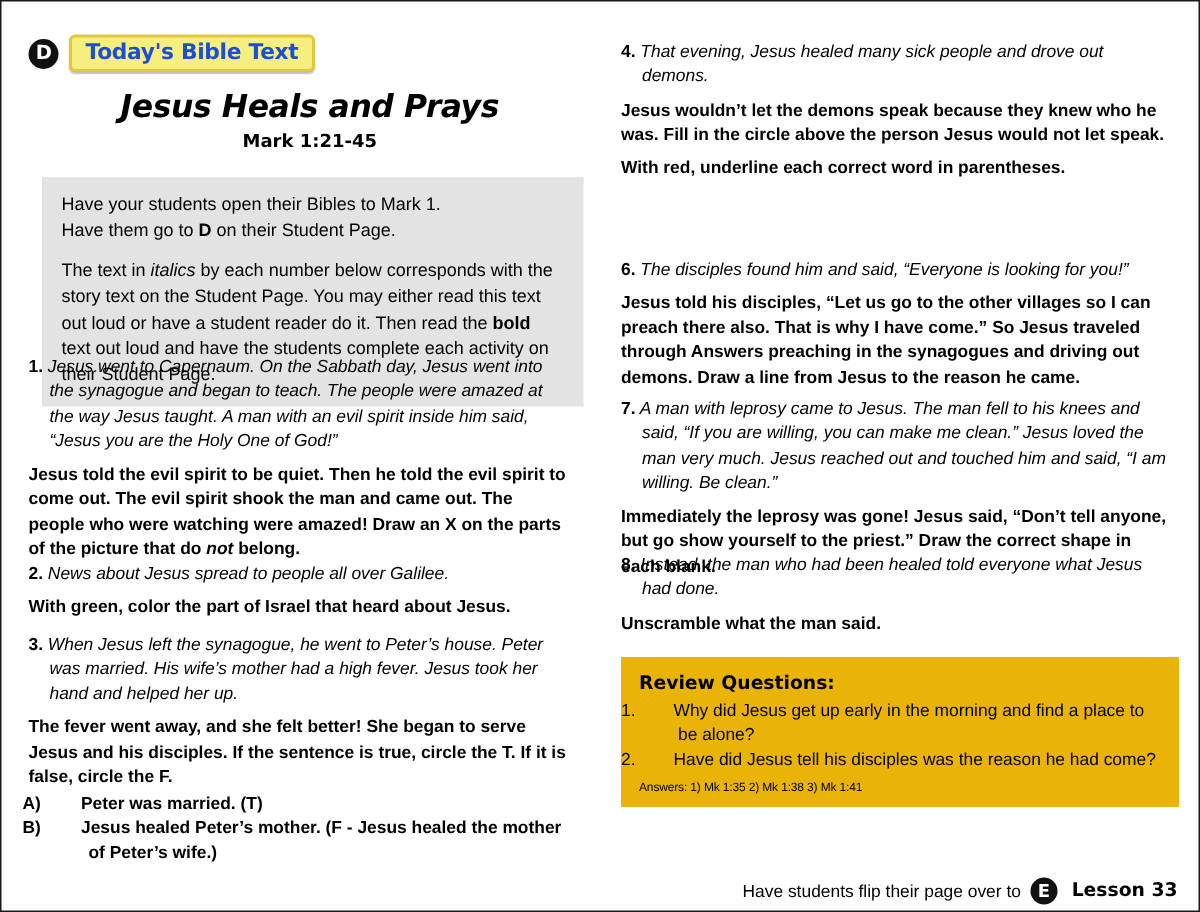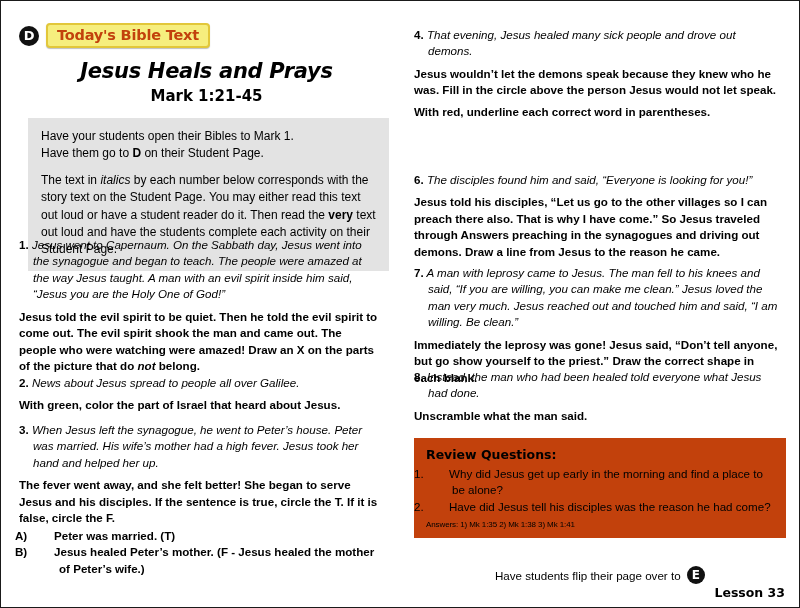--- a/index.html
+++ b/index.html
@@ -47,21 +47,21 @@
     line-height: 20px;
     text-align: center;
     font-family: "DejaVu Sans", sans-serif;
     flex: 0 0 auto;
     letter-spacing: -0.5px;
   }
   .title-pill {
     background: #f6ee7e;
     border: 2px solid #e2c73a;
     border-radius: 4px;
-    color: #c2410c;
+    color: #1d4ed8;
     font-weight: bold;
     font-size: 14.5px;
     padding: 2px 9px 3px 9px;
     font-family: "DejaVu Sans", sans-serif;
     letter-spacing: -0.2px;
     box-shadow: 0 1px 1px rgba(0,0,0,.25);
   }
 
   #lesson-title {
     position: absolute;
@@ -74,21 +74,21 @@
     font-size: 21px;
     letter-spacing: -0.3px;
   }
   #lesson-ref {
     position: absolute;
     left: 0; top: 86px;
     width: 375px;
     text-align: center;
     font-family: "DejaVu Sans", sans-serif;
     font-weight: bold;
-    font-size: 15px;
+    font-size: 12px;
   }
 
   
   #instruction-box {
     position: absolute;
     left: 9px; top: 117px;
     width: 361px;
     background: #e3e3e3;
     padding: 10px 13px 12px 13px;
     font-size: 12px;
@@ -142,21 +142,21 @@
   #item-5 { position: absolute; left: 0;  top: 97px;  width: 366px; }
   #item-6 { position: absolute; left: 0;  top: 171px; width: 366px; }
   #item-7 { position: absolute; left: 0;  top: 264px; width: 366px; }
   #item-8 { position: absolute; left: 0;  top: 368px; width: 366px; }
 
   
   #review-box {
     position: absolute;
     left: 0; top: 437px;
     width: 372px;
-    background: #c2410c;
+    background: #eab308;
     padding: 9px 12px 9px 12px;
   }
   #review-title {
     font-family: "DejaVu Sans", sans-serif;
     font-weight: bold;
     font-size: 12.5px;
     margin: 0 0 4px 0;
   }
   #review-list {
     margin: 0; padding: 0;
@@ -173,21 +173,21 @@
   #review-list li .qn { display: inline-block; width: 16px; }
   #answers-line {
     margin: 5px 0 0 0;
     font-size: 8px;
     letter-spacing: -0.1px;
   }
 
   
   #footer-flip {
     position: absolute;
-    left: 81px; top: 565px;
+    left: 81px; top: 584px;
     display: flex;
     align-items: center;
     gap: 6px;
     font-size: 11.6px;
   }
   #footer-flip .letter-badge { width: 18px; height: 18px; line-height: 18px; font-size: 12px; }
   #lesson-number {
     position: absolute;
     right: 14px; top: 584px;
     font-family: "DejaVu Sans", sans-serif;
@@ -206,21 +206,21 @@
       <div class="letter-badge">D</div>
       <div class="title-pill">Today's Bible Text</div>
     </div>
 
     <div id="lesson-title">Jesus Heals and Prays</div>
     <div id="lesson-ref">Mark 1:21-45</div>
 
     <div id="instruction-box">
       <p>Have your students open their Bibles to Mark 1.</p>
       <p><span>Have them go to </span><b>D</b><span> on their Student Page.</span></p>
-      <p class="gap"><span>The text in </span><i>italics</i><span> by each number below corresponds with the story text on the Student Page. You may either read this text out loud or have a student reader do it. Then read the </span><b>very</b><span> text out loud and have the students complete each activity on their Student Page.</span></p>
+      <p class="gap"><span>The text in </span><i>italics</i><span> by each number below corresponds with the story text on the Student Page. You may either read this text out loud or have a student reader do it. Then read the </span><b>bold</b><span> text out loud and have the students complete each activity on their Student Page.</span></p>
     </div>
 
     <div class="item" id="item-1">
       <p class="story"><span class="num">1.</span>
          <span>Jesus went to Capernaum. On the Sabbath day, Jesus went into the synagogue and began to teach. The people were amazed at the way Jesus taught. A man with an evil spirit inside him said, “Jesus you are the Holy One of God!”</span></p>
       <p class="action"><span>Jesus told the evil spirit to be quiet. Then he told the evil spirit to come out. The evil spirit shook the man and came out. The people who were watching were amazed! Draw an X on the parts of the picture that do </span><i>not</i><span> belong.</span></p>
     </div>
 
     <div class="item" id="item-2">
       <p class="story"><span class="num">2.</span>

